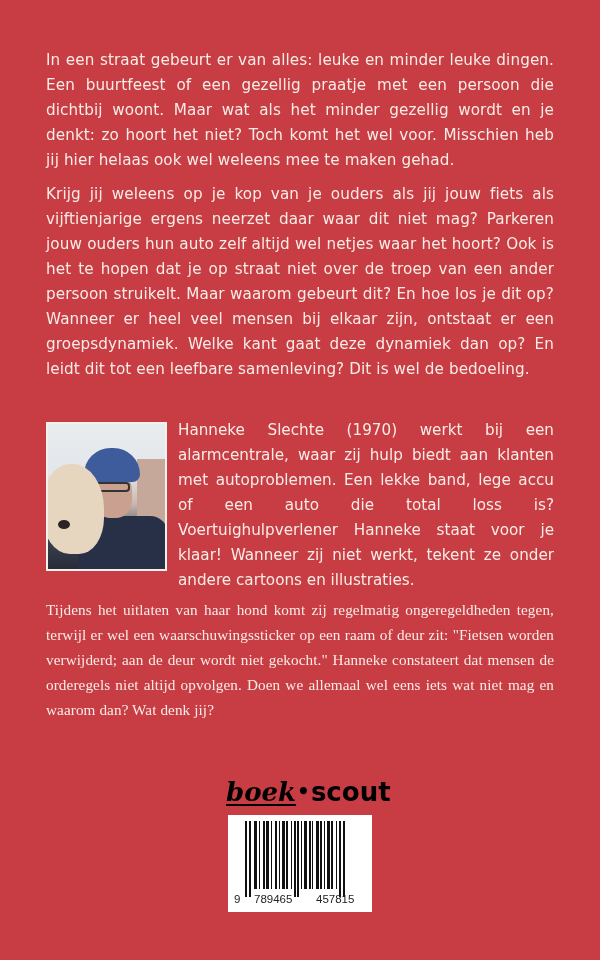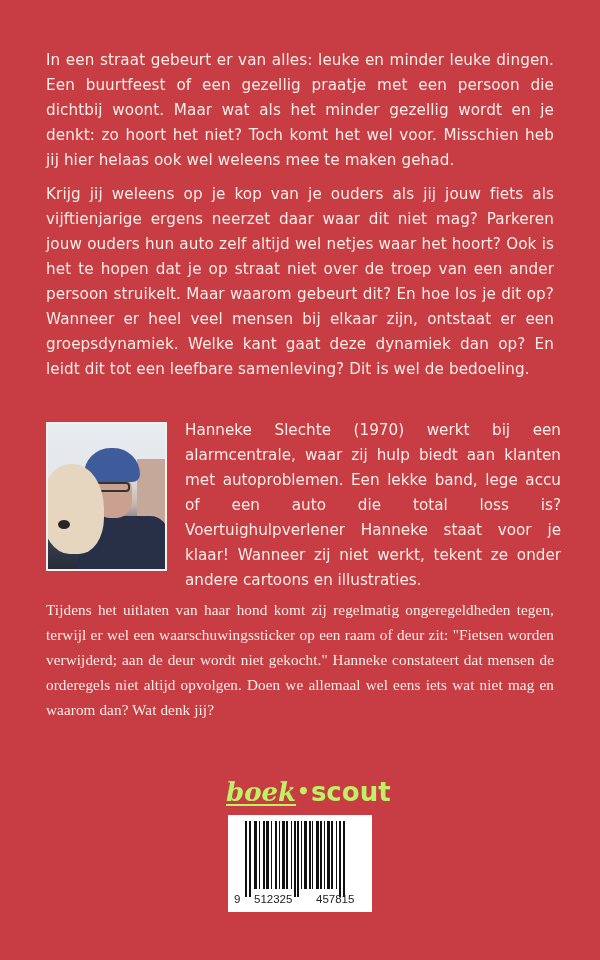--- a/index.html
+++ b/index.html
@@ -60,36 +60,36 @@
     .photo .dog {
       position: absolute; left: -6px; top: 40px; width: 62px; height: 90px;
       background: #e6d6c0; border-radius: 45% 50% 40% 45%;
     }
     .photo .dog-nose {
       position: absolute; left: 10px; top: 96px; width: 12px; height: 9px;
       background: #2a2424; border-radius: 50%;
     }
     .author-text {
       position: absolute;
-      left: 139px; top: -4px;
+      left: 132px; top: -4px;
       width: 376px;
       font-size: 15.2px;
       line-height: 25px;
       text-align: justify;
       margin: 0;
     }
     .logo {
       position: absolute;
       left: 226px; top: 777px;
       width: 150px;
       text-align: center;
       font-family: "DejaVu Serif", serif;
       font-size: 26px;
       font-weight: bold;
-      color: #bef264;
+      color: #000000;
       white-space: nowrap;
     }
     .logo .boek { font-style: italic; position: relative; }
     .logo .boek .u { text-decoration: underline; text-decoration-thickness: 2px; text-underline-offset: 3px; }
     .logo .dot { font-size: 20px; vertical-align: 3px; margin: 0 1px; }
     .logo .scout { font-family: "DejaVu Sans", sans-serif; }
     .barcode {
       position: absolute;
       left: 228px; top: 815px;
       width: 144px; height: 97px;
@@ -184,16 +184,16 @@
     <div class="bar" style="width:2px"></div>
       <div class="bar gap" style="width:3px"></div>
     <div class="bar" style="width:1px"></div>
       <div class="bar gap" style="width:2px"></div>
     <div class="bar long" style="width:2px"></div>
       <div class="bar gap" style="width:2px"></div>
     <div class="bar long" style="width:2px"></div>
   </div>
   <div class="digits">
     <span style="left:6px">9</span>
-    <span style="left:26px">512325</span>
+    <span style="left:26px">789465</span>
     <span style="left:88px">457815</span>
   </div>
 </div>
 
 </body></html>

